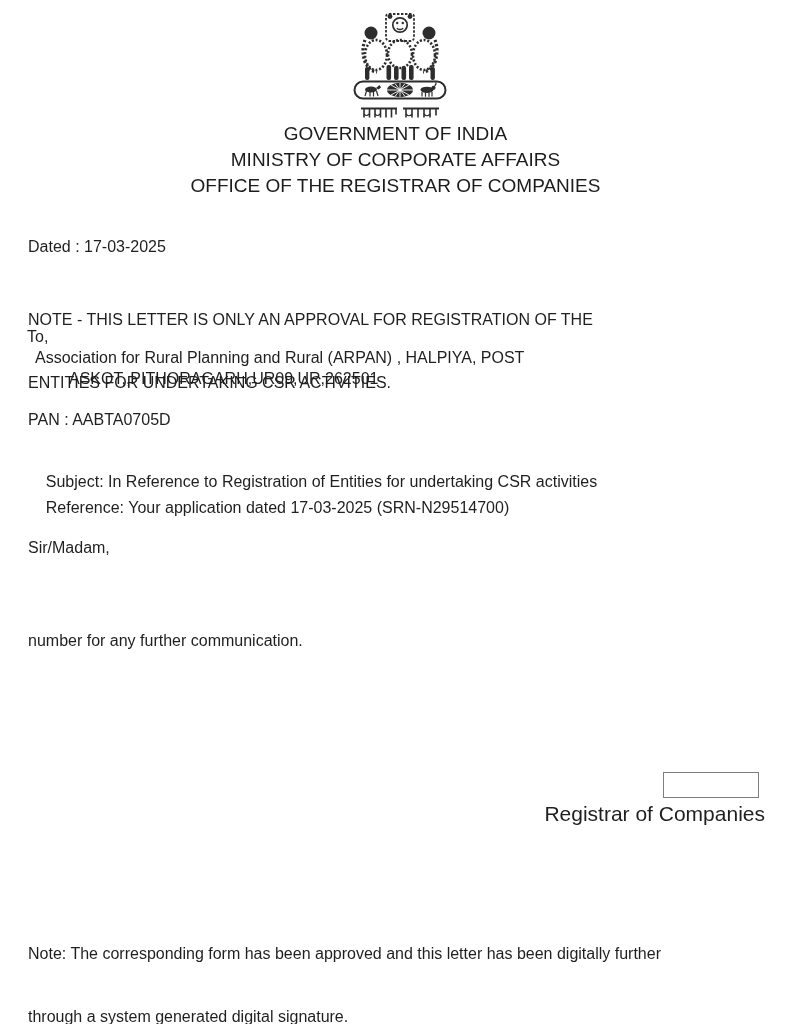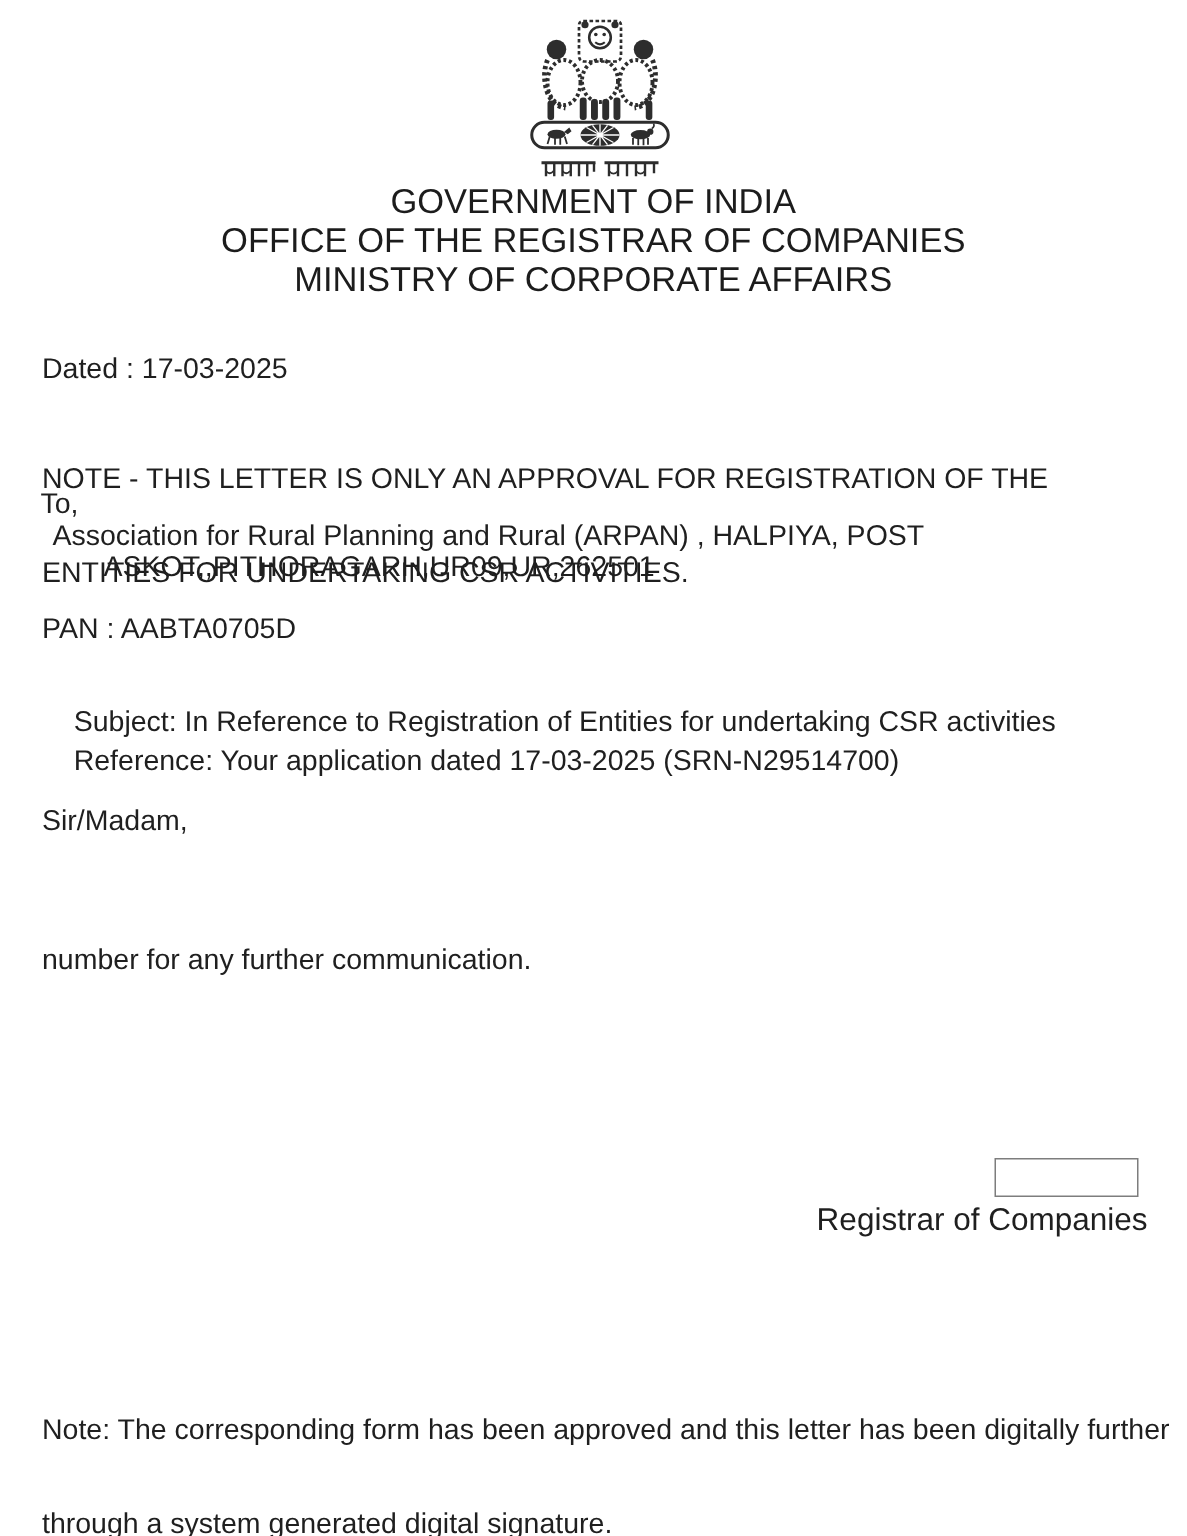--- a/index.html
+++ b/index.html
@@ -8,28 +8,28 @@
     position: relative;
     width: 791px;
     height: 1024px;
     background: #ffffff;
     font-family: "Liberation Sans", "DejaVu Sans", sans-serif;
     color: #1f1f1f;
     overflow: hidden;
     margin: 0 auto;
   }
   .abs { position: absolute; white-space: pre; }
-  .body-text { font-size: 19px; line-height: 21px; }
+  .body-text { font-size: 16px; line-height: 21px; }
   .bold { font-weight: normal; }
   .emblem-wrap { position: absolute; left: 352px; top: 10px; width: 96px; height: 110px; }
   .header-block {
     position: absolute;
     left: 0; right: 0; top: 121px;
     text-align: center;
-    font-size: 23px;
+    font-size: 19px;
     line-height: 26px;
     color: #1c1c1c;
   }
   .dated        { left: 28px;  top: 236px; }
   .note-top     { left: 28px;  top: 267px; }
   .to-line      { left: 27px;  top: 326px; }
   .addr-1       { left: 35px;  top: 347px; }
   .addr-2       { left: 27px;  top: 368px; margin-left: 42px; }
   .pan-line     { left: 28px;  top: 409px; }
   .subject-line { left: 28px;  top: 450px; }
@@ -112,22 +112,22 @@
       <g stroke="#2d2d2d" fill="none" aria-label="सत्यमेव जयते">
         <path d="M9 98.5 H45 M51 98.5 H87" stroke-width="2"></path>
         <path d="M12 98.5 v9 M17.5 98.5 v9 M23 98.5 v9 M28.5 98.5 v9 M34 98.5 v9 M39.5 98.5 v9 M44 98.5 v6 M54 98.5 v9 M60 98.5 v9 M66 98.5 v9 M72 98.5 v9 M78 98.5 v9 M84 98.5 v7" stroke-width="1.6"></path>
         <path d="M12 104 q2.5 3 5 0 M23 104 q2.5 3 5 0 M54 104 q3 3.5 6 0 M72 104 q3 3.5 6 0" stroke-width="1.2"></path>
       </g>
     </svg>
   </div>
 
   <div class="header-block">
     <div>GOVERNMENT OF INDIA</div>
+    <div>MINISTRY OF CORPORATE AFFAIRS</div>
     <div>OFFICE OF THE REGISTRAR OF COMPANIES</div>
-    <div>MINISTRY OF CORPORATE AFFAIRS</div>
   </div>
 
   <div class="abs body-text dated">Dated : 17-03-2025</div>
 
   <div class="abs body-text note-top">
     <div>NOTE - THIS LETTER IS ONLY AN APPROVAL FOR REGISTRATION OF THE</div>
     <div>ENTITIES FOR UNDERTAKING CSR ACTIVITIES.</div>
   </div>
 
   <div class="abs body-text to-line">To,</div>

